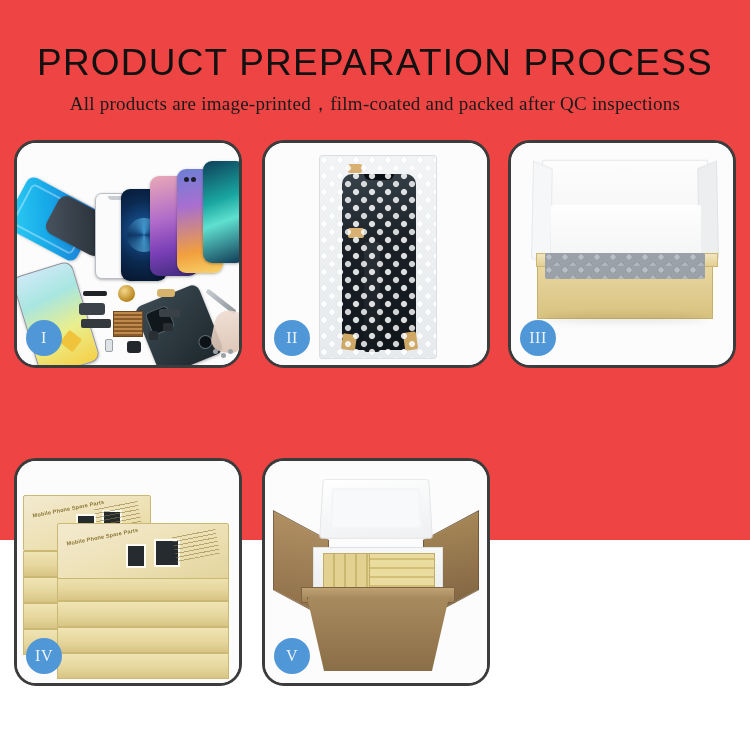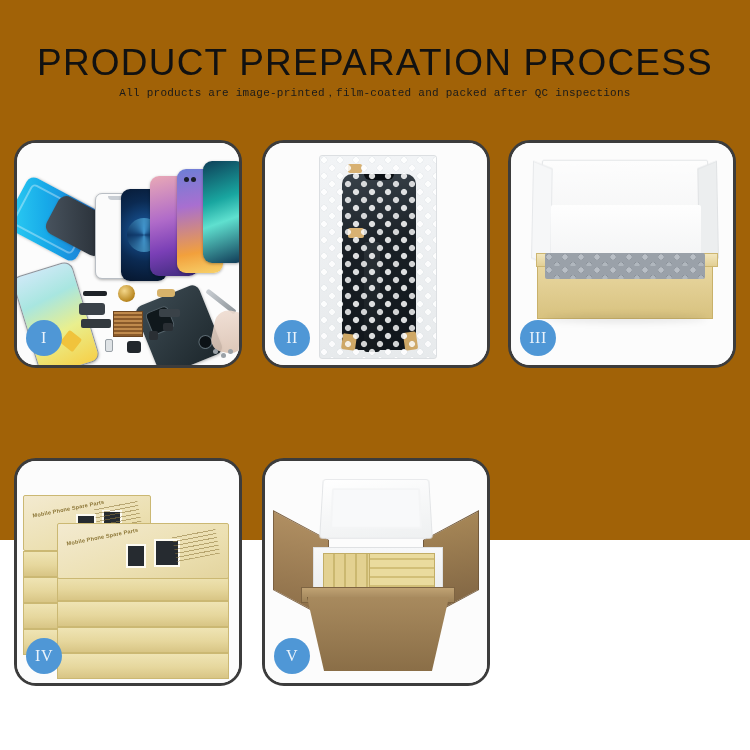--- a/index.html
+++ b/index.html
@@ -2,32 +2,32 @@
 <html><head>
 <meta charset="utf-8">
 <style>
   * { box-sizing: border-box; margin: 0; padding: 0; }
   html, body {
     width: 750px; height: 750px;
     background: #ffffff;
     font-family: "Liberation Sans", sans-serif;
     overflow: hidden;
   }
-  .page { position: relative; width: 750px; height: 540px; background: #a16207; }
+  .page { position: relative; width: 750px; height: 540px; background: #ef4444; }
 
   
   .header { position: absolute; left: 0; top: 0; width: 750px; text-align: center; }
   .title {
     font-size: 37px; font-weight: 400; letter-spacing: 1.2px;
     color: #111; margin-top: 44px; line-height: 1;
     font-family: "Liberation Sans", sans-serif;
   }
   .subtitle {
-    font-size: 11px; color: #1a1a1a; margin-top: 4px;
-    letter-spacing: .25px; font-family: Liberation Mono, monospace;
+    font-size: 19px; color: #1a1a1a; margin-top: 10px;
+    letter-spacing: .25px; font-family: Liberation Serif, serif;
   }
 
   
   .grid { position: absolute; left: 14px; top: 140px; width: 724px; height: 548px; }
   .panel {
     position: absolute; width: 228px; height: 228px;
     border: 3px solid #3c3c3c; border-radius: 22px;
     background: #fbfbfb; overflow: hidden;
   }
   .p-c0 { left: 0; }  .p-c1 { left: 248px; } .p-c2 { left: 494px; }

